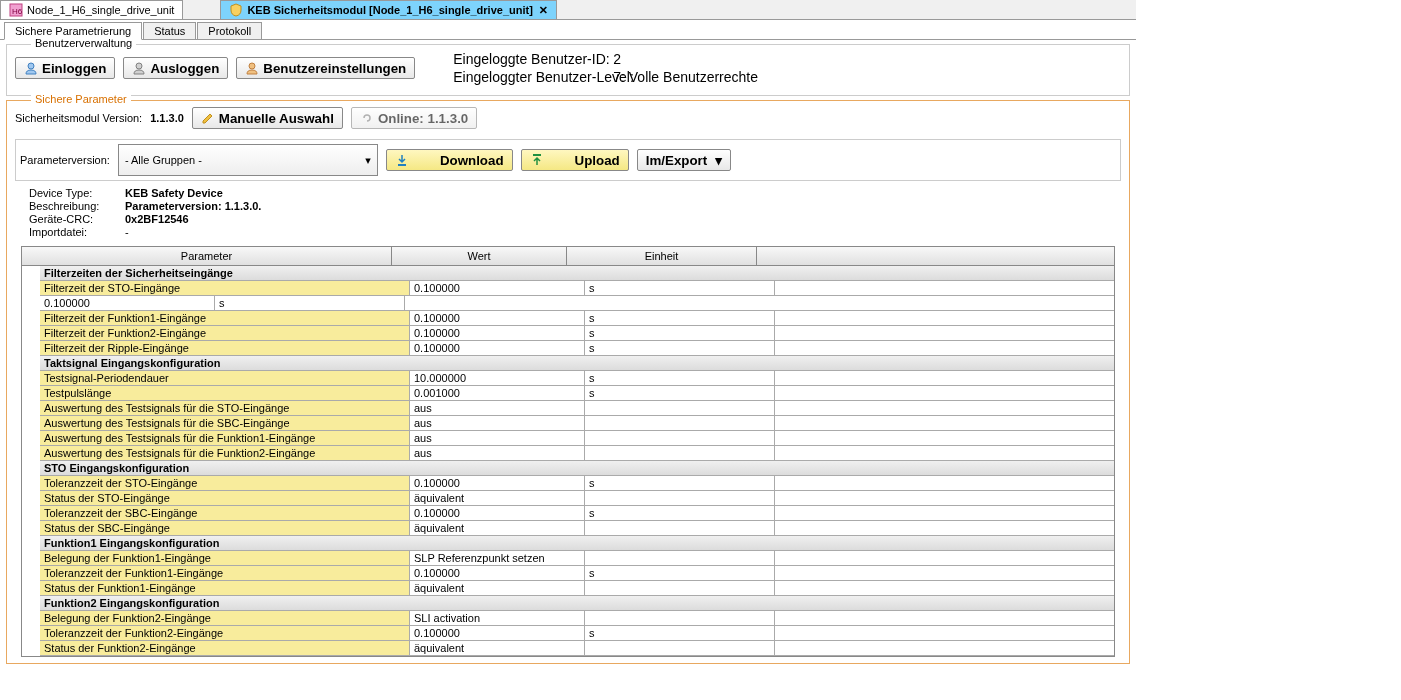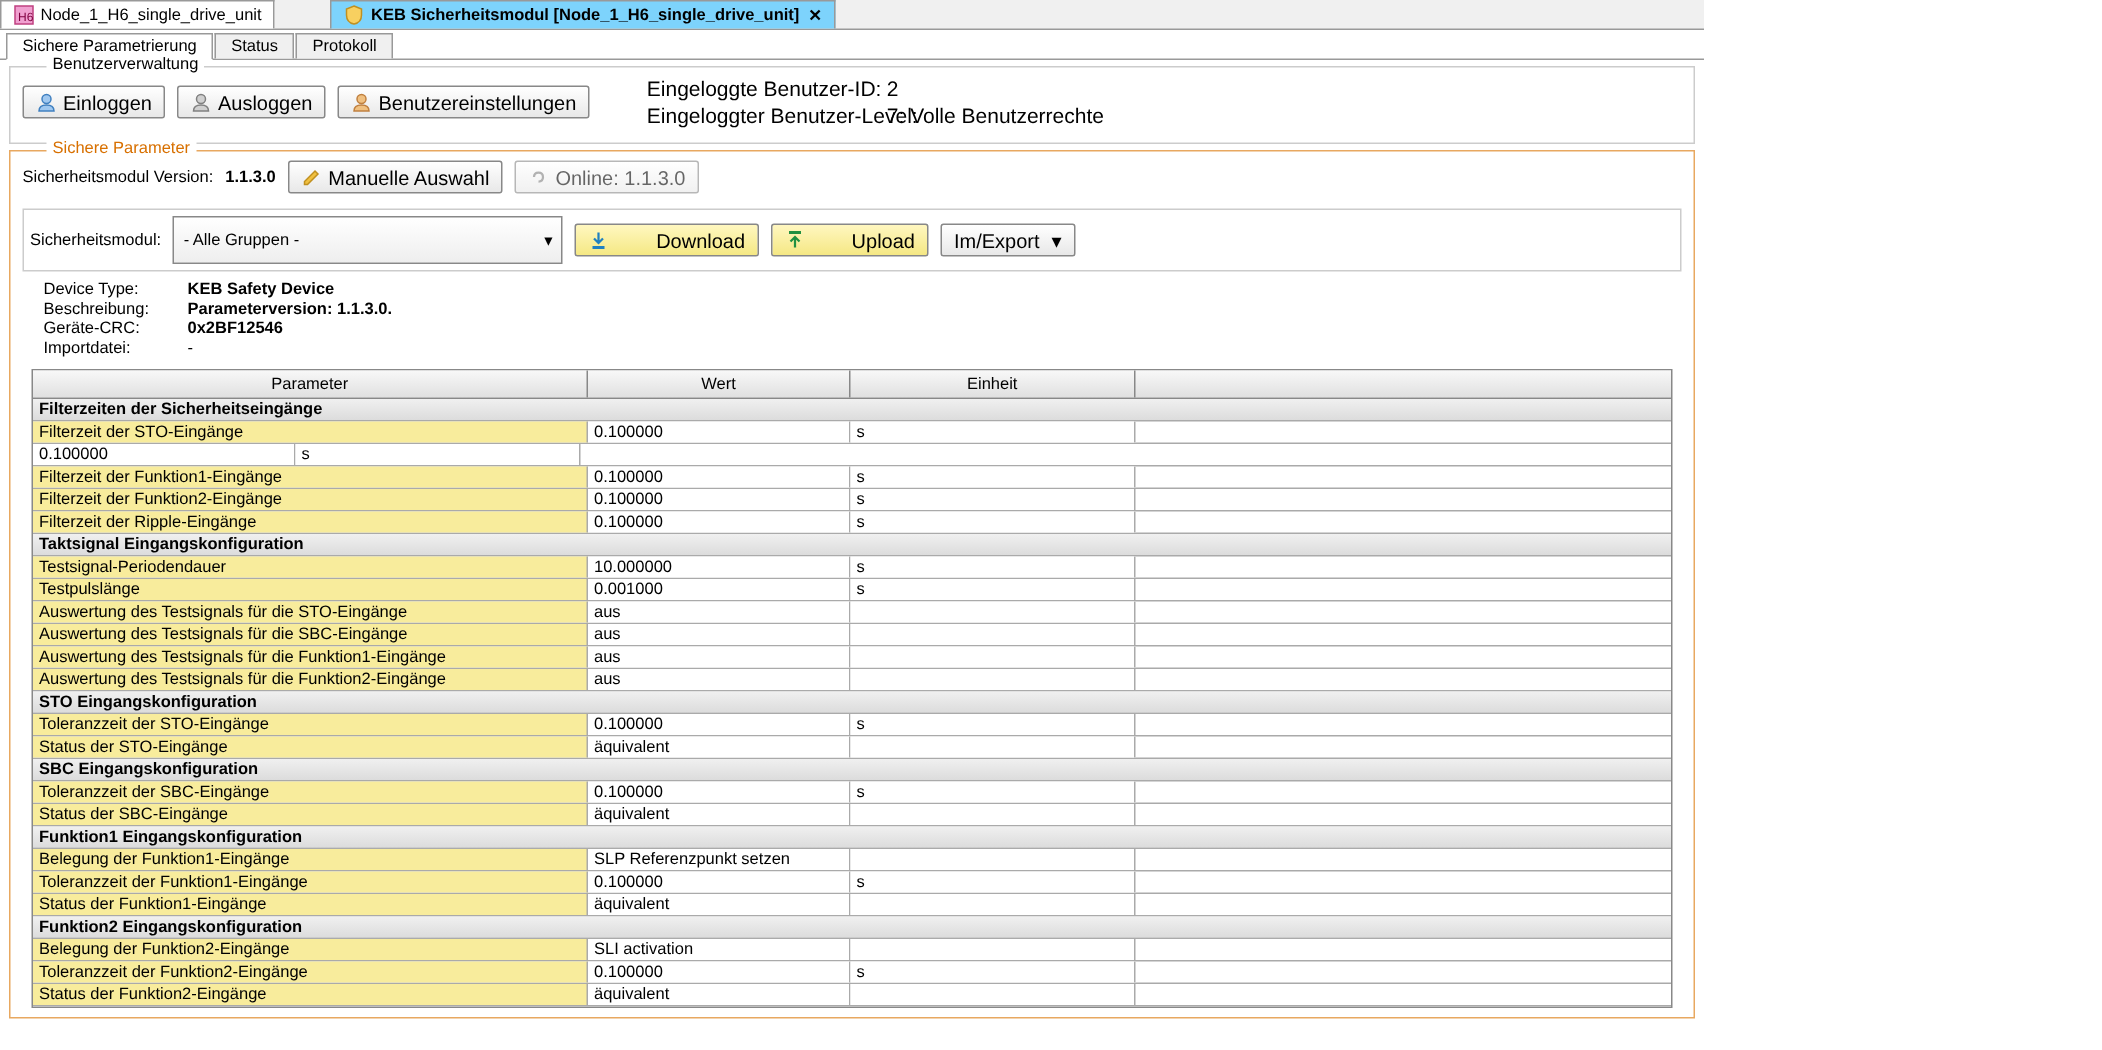--- a/index.html
+++ b/index.html
@@ -9,36 +9,36 @@
 .doc-tab { display: flex; align-items: center; padding: 2px 8px; border: 1px solid #999; border-bottom: none; background: #fff; margin-right: 2px; cursor: pointer; }
 .doc-tab.active { background: #7dd3fc; font-weight: bold; margin-left: 35px; }
 .doc-tab .icon { width: 14px; height: 14px; margin-right: 4px; display: inline-flex; align-items: flex-start; justify-content: center; }
 .close-x { margin-left: 6px; font-weight: bold; cursor: pointer; }
 .sub-tabs { display: flex; border-bottom: 1px solid #999; background: #fff; padding: 2px 0 0 4px; }
 .sub-tab { padding: 2px 10px; border: 1px solid #999; border-bottom: none; background: #f0f0f0; cursor: pointer; margin-right: 1px; }
 .sub-tab.active { background: #fff; border-bottom: 1px solid #fff; margin-bottom: -1px; }
 .section { border: 1px solid #ccc; margin: 4px 6px; padding: 6px 8px; position: relative; }
 .section-title { position: absolute; top: -8px; left: 24px; background: #fff; padding: 0 4px; font-size: 11px; }
 .row { display: flex; align-items: center; gap: 8px; margin-bottom: 4px; }
-.btn { display: inline-flex; align-items: center; padding: 2px 8px; border: 1px solid #888; background: linear-gradient(#fff,#e8e8e8); cursor: pointer; border-radius: 2px; height: 22px; }
+.btn { display: inline-flex; align-items: center; padding: 2px 8px; border: 1px solid #888; background: linear-gradient(#fff,#e8e8e8); cursor: pointer; border-radius: 2px; height: 22px; font-weight: bold; }
 .btn .icon { width: 14px; height: 14px; margin-right: 4px; }
 .btn-yellow { background: linear-gradient(#fff7c0,#f5e884); gap: 27px; }
 .btn-disabled { opacity: 0.6; cursor: default; }
 .info-grid { display: grid; grid-template-columns: 150px auto; gap: 2px 10px; font-size: 14px; margin-left: 30px; }
 .section.orange .section-title { color: #d87000; }
 .dropdown { border: 1px solid #888; background: linear-gradient(#fff,#eee); padding: 2px 6px; min-width: 260px; display: flex; justify-content: space-between; align-items: center; cursor: pointer; height: 32px; }
 .device-info { margin: 6px 0 0 14px; display: grid; grid-template-columns: 90px auto; gap: 1px 6px; font-size: 11px; }
 .device-info b { font-weight: bold; }
 .table-wrap { margin: 8px 6px 0 6px; border: 1px solid #888; position: relative; }
 .table-header { display: flex; background: linear-gradient(#f8f8f8,#e0e0e0); border-bottom: 1px solid #888; }
 .th { padding: 3px 6px; border-right: 1px solid #888; text-align: center; font-weight: normal; }
 .col-param { width: 370px; }
 .col-wert { width: 175px; }
 .col-einheit { width: 190px; }
-.table-body { max-height: 424px; overflow-y: scroll; }
+.table-body { max-height: 424px; overflow-y: scroll; padding-left: 18px; }
 .group-row { background: linear-gradient(#f0f0f0,#dcdcdc); font-weight: bold; padding: 1px 4px; border-bottom: 1px solid #aaa; }
 .data-row { display: flex; border-bottom: 1px solid #aaa; }
 .data-row .cell { padding: 1px 4px; border-right: 1px solid #aaa; background: #f8ec9c; }
 .data-row .cell.wert { background: #fff; }
 .data-row .cell.einheit { background: #fff; }
 .label { white-space: nowrap; }
 svg { display: block; }
 </style>
 </head>
 <body>
@@ -128,21 +128,21 @@
         <span class="icon">
             <svg width="14" height="14">
               <path d="M4 7 Q4 4 7 4 Q10 4 10 7 Q10 10 7 10" fill="none" stroke="#808080" stroke-width="1.5"></path>
             </svg>
           </span>
         <span>Online: 1.1.3.0</span>
       </button>
     </div>
 
     <div class="row" style="margin-top:10px; border:1px solid #ccc; padding:4px;">
-      <span class="label">Sicherheitsmodul:</span>
+      <span class="label">Parameterversion:</span>
       <div class="dropdown">
         <span>- Alle Gruppen -</span>
         <span>▾</span>
       </div>
       <button class="btn btn-yellow">
         <span class="icon">
             <svg width="14" height="14">
               <path d="M7 2 L7 9 M4 6 L7 9 L10 6" stroke="#2080c0" stroke-width="1.5" fill="none"></path>
               <rect x="3" y="11" width="8" height="2" fill="#2080c0"></rect>
             </svg>
@@ -242,21 +242,20 @@
           <div class="data-row">
             <div class="cell col-param">Toleranzzeit der STO-Eingänge</div>
             <div class="cell wert col-wert">0.100000</div>
             <div class="cell einheit col-einheit">s</div>
           </div>
           <div class="data-row">
             <div class="cell col-param">Status der STO-Eingänge</div>
             <div class="cell wert col-wert">äquivalent</div>
             <div class="cell einheit col-einheit"></div>
           </div>
-          <div class="group-row">SBC Eingangskonfiguration</div>
           <div class="data-row">
             <div class="cell col-param">Toleranzzeit der SBC-Eingänge</div>
             <div class="cell wert col-wert">0.100000</div>
             <div class="cell einheit col-einheit">s</div>
           </div>
           <div class="data-row">
             <div class="cell col-param">Status der SBC-Eingänge</div>
             <div class="cell wert col-wert">äquivalent</div>
             <div class="cell einheit col-einheit"></div>
           </div>

